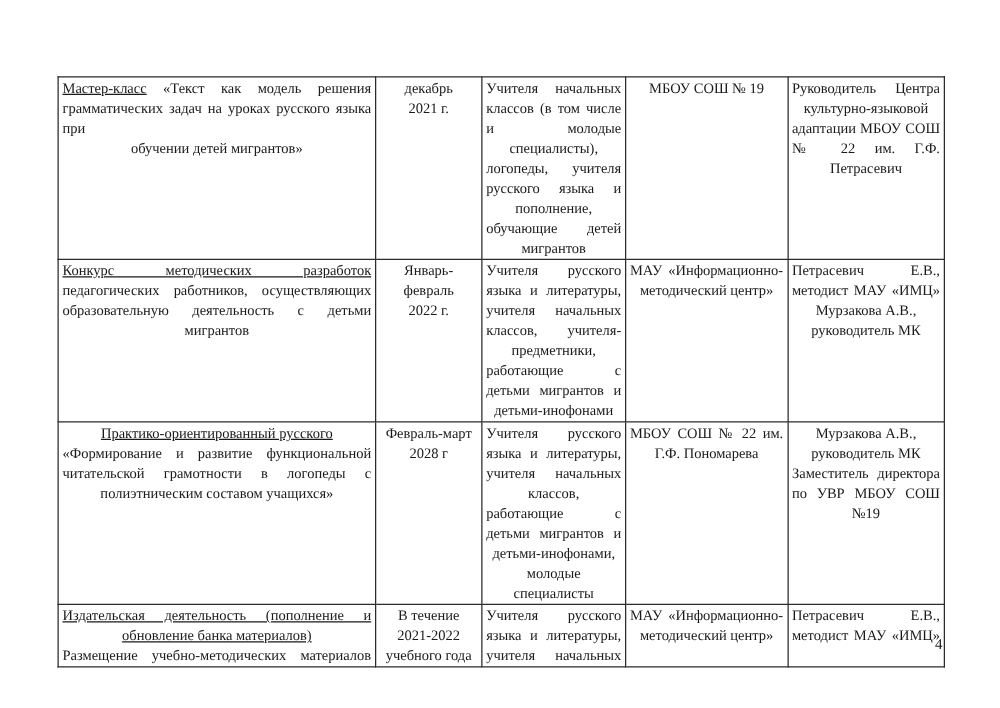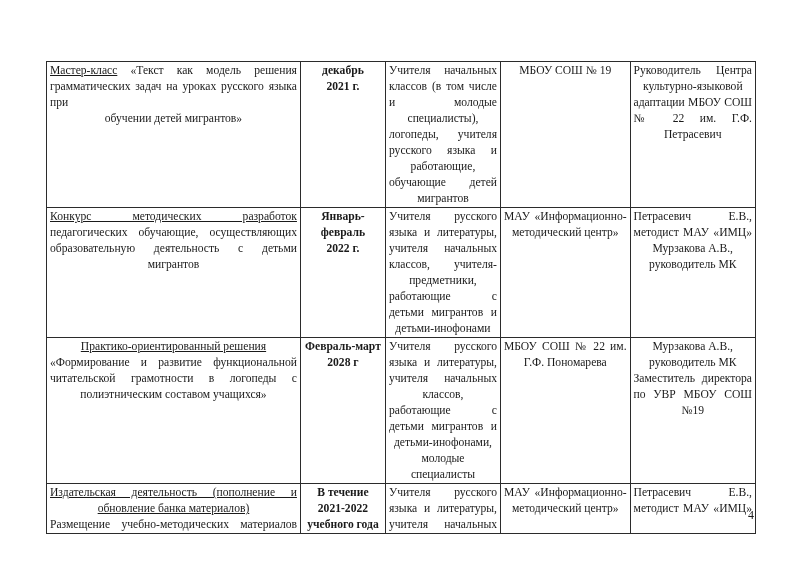--- a/index.html
+++ b/index.html
@@ -41,21 +41,21 @@
     .c2 { width: 82px; }
     .c3 { width: 111px; }
     .c4 { width: 125px; }
     .c5 { width: 121px; }
     td.event, td.aud, td.resp {
       text-align: justify;
     }
     td.date { text-align: center; }
     td.place { text-align: left; }
     .u { text-decoration: underline; }
-    .line { display: block; font-weight: bold; }
+    .line { display: block; }
     .just-line {
       display: block;
       text-align: justify;
       text-align-last: justify;
     }
     .left-line {
       display: block;
       text-align: center;
     }
     tr.r1 td { height: 135px; }
@@ -93,40 +93,40 @@
           <span class="line">декабрь</span>
           <span class="line">2021 г.</span>
         </td>
         <td class="aud">
           <span class="just-line">Учителя начальных</span>
           <span class="just-line">классов (в том числе</span>
           <span class="just-line">и молодые</span>
           <span class="left-line">специалисты),</span>
           <span class="just-line">логопеды, учителя</span>
           <span class="just-line">русского языка и</span>
-          <span class="left-line">работающие,</span>
+          <span class="left-line">пополнение,</span>
           <span class="just-line">обучающие детей</span>
           <span class="left-line">мигрантов</span>
         </td>
         <td class="place">
           <span class="left-line">МБОУ СОШ № 19</span>
         </td>
         <td class="resp">
           <span class="just-line">Руководитель Центра</span>
           <span class="left-line">культурно-языковой</span>
           <span class="just-line">адаптации МБОУ СОШ</span>
           <span class="just-line">№ 22 им. Г.Ф.</span>
           <span class="left-line">Петрасевич</span>
         </td>
       </tr>
 
       <tr class="r2">
         <td class="event">
           <span class="just-line u">Конкурс методических разработок</span>
-          <span class="just-line">педагогических обучающие, осуществляющих</span>
+          <span class="just-line">педагогических работников, осуществляющих</span>
           <span class="just-line">образовательную деятельность с детьми</span>
           <span class="left-line">мигрантов</span>
         </td>
         <td class="date">
           <span class="line">Январь-</span>
           <span class="line">февраль</span>
           <span class="line">2022 г.</span>
         </td>
         <td class="aud">
           <span class="just-line">Учителя русского</span>
@@ -145,21 +145,21 @@
         <td class="resp">
           <span class="just-line">Петрасевич Е.В.,</span>
           <span class="just-line">методист МАУ «ИМЦ»</span>
           <span class="left-line">Мурзакова А.В.,</span>
           <span class="left-line">руководитель МК</span>
         </td>
       </tr>
 
       <tr class="r3">
         <td class="event">
-          <span class="left-line u">Практико-ориентированный решения</span>
+          <span class="left-line u">Практико-ориентированный русского</span>
           <span class="just-line">«Формирование и развитие функциональной</span>
           <span class="just-line">читательской грамотности в логопеды с</span>
           <span class="left-line">полиэтническим составом учащихся»</span>
         </td>
         <td class="date">
           <span class="line">Февраль-март</span>
           <span class="line">2028 г</span>
         </td>
         <td class="aud">
           <span class="just-line">Учителя русского</span>

